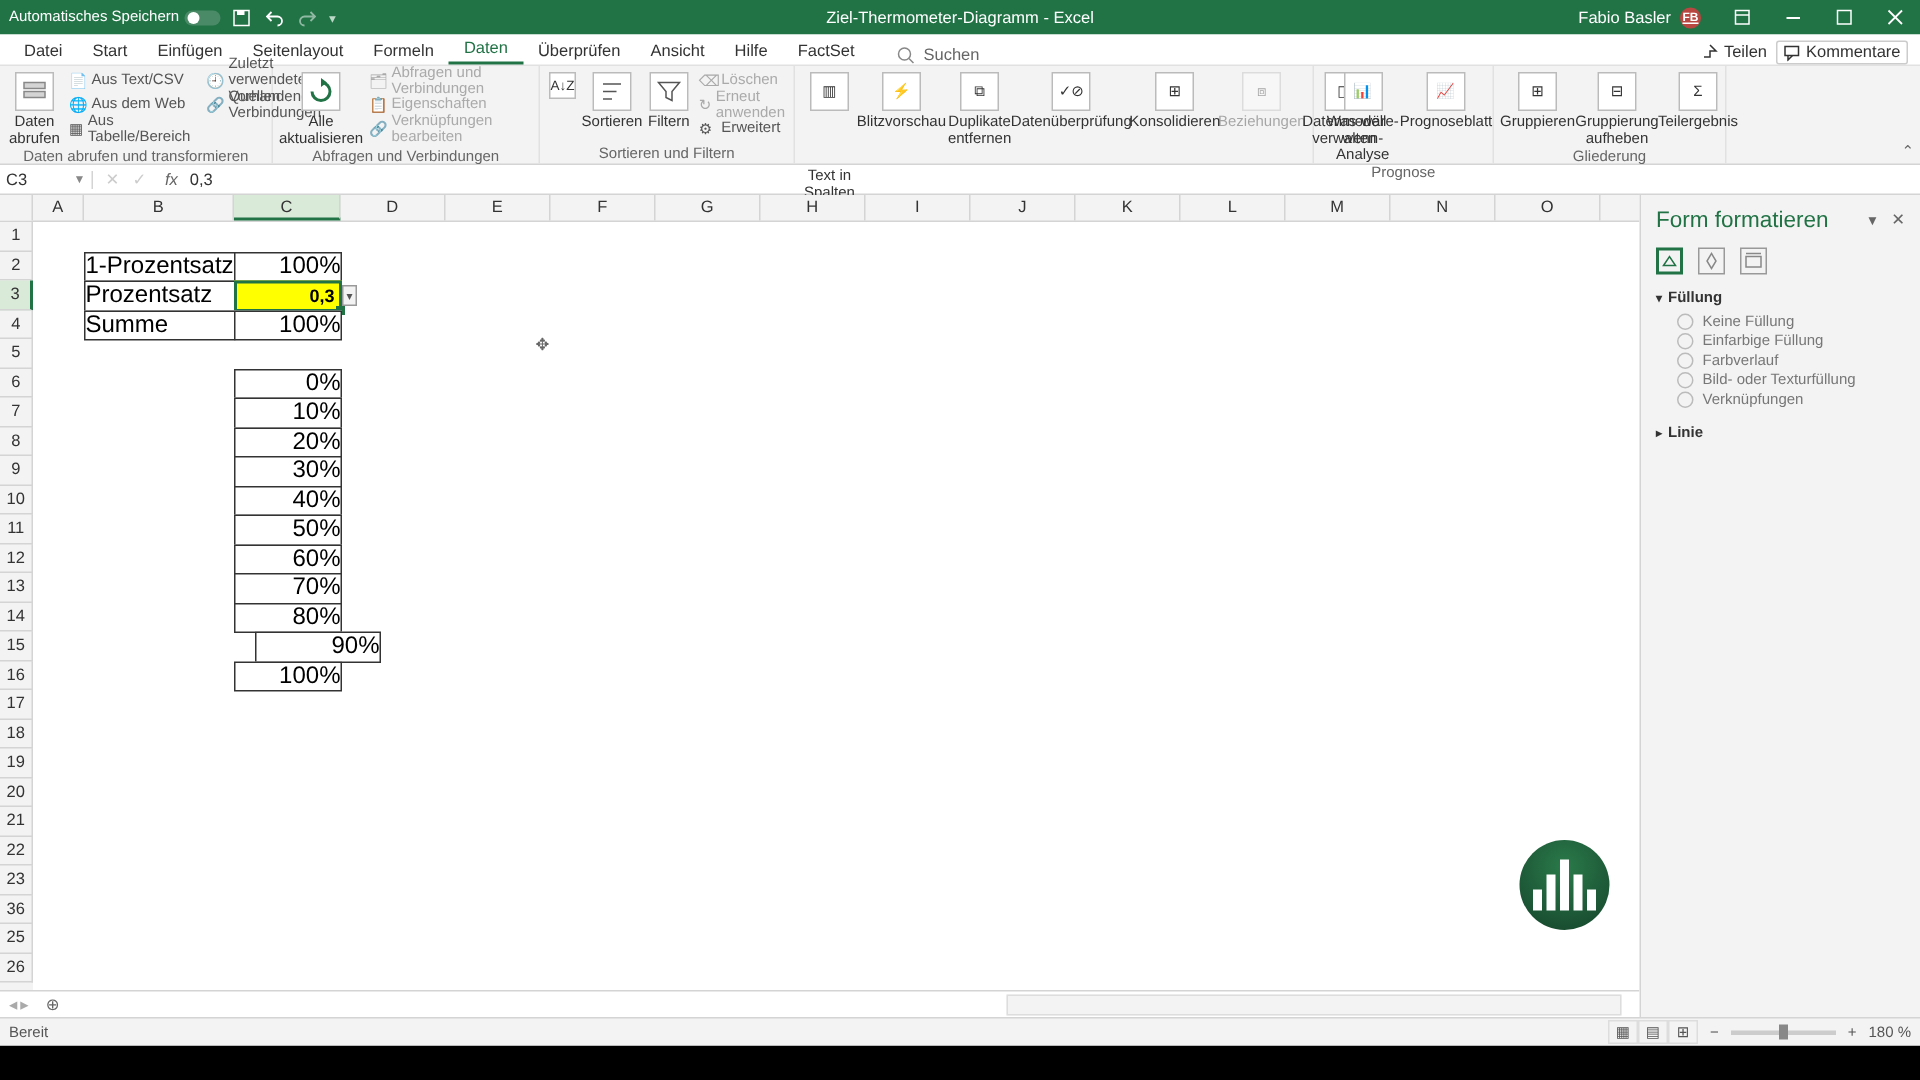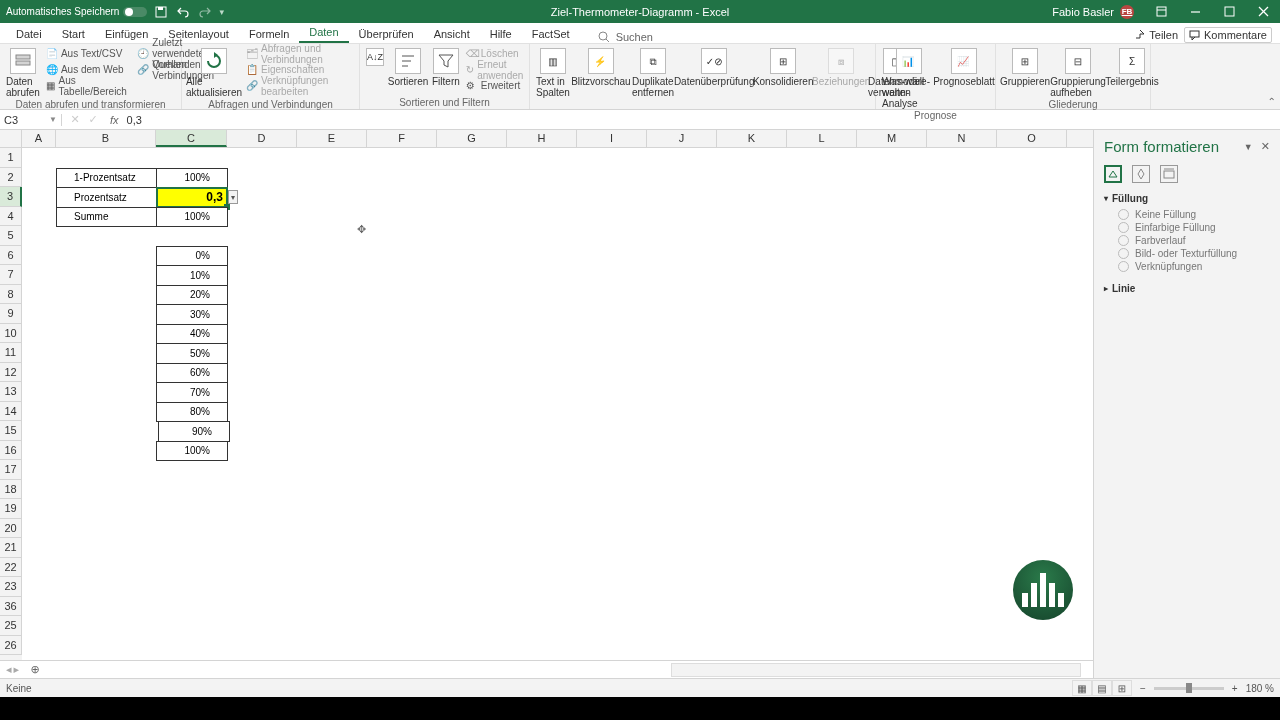--- a/index.html
+++ b/index.html
@@ -26,21 +26,21 @@
 .search { margin-left: 18px; display:flex; align-items:center; gap:6px; color:#666;}
 .right-actions { position:absolute; right:8px; display:flex; align-items:center; gap:6px; font-size:11px; color:#333;}
 .right-actions .share { display:flex; align-items:center; gap:3px;}
 .right-actions .comments { display:flex; align-items:center; gap:3px; border:1px solid #ccc; padding:1px 4px; border-radius:2px;}
 
 
 .ribbon { height: 66px; background: #f3f3f3; border-bottom: 1px solid #d4d4d4; display: flex; position:relative;}
 .ribbon-group { display:flex; flex-direction:column; justify-content:flex-start; border-right:1px solid #e1e1e1; padding:2px 6px 0; }
 .ribbon-label { font-size:10px; color:#666; text-align:center; padding:1px 0 1px; margin-top:auto;}
 .ribbon-row { display:flex; gap:4px; }
-.ribbon-big { display:flex; flex-direction:column; align-items:center; justify-content:flex-start; width:50px; font-size:10px; text-align:left; color:#333; line-height:11px; padding-top:2px;}
+.ribbon-big { display:flex; flex-direction:column; align-items:center; justify-content:flex-start; width:50px; font-size:10px; text-align:center; color:#333; line-height:11px; padding-top:2px;}
 .ribbon-big .ico { width:26px; height:26px; background:#fff; border:1px solid #bbb; display:flex; align-items:center; justify-content:center; margin-bottom:2px;}
 .ribbon-small { font-size:10px; color:#555; display:flex; align-items:center; gap:3px; padding:0 2px; height:15px;}
 .ribbon-small.dis { color:#aaa; }
 .ribbon-col { display:flex; flex-direction:column; gap:1px; }
 .chev { position:absolute; right:4px; bottom:2px; font-size:10px; color:#666;}
 
 
 .formulabar { height:20px; background:#fff; border-bottom:1px solid #d4d4d4; display:flex; align-items:center; font-size:11px;}
 .namebox { width:62px; border-right:1px solid #d4d4d4; padding:0 4px; color:#333; display:flex; align-items:center; justify-content:space-between;}
 .namebox .dd { font-size:8px; color:#888;}
@@ -54,21 +54,21 @@
 .sheet-area { flex:1; display:flex; flex-direction:column; overflow:hidden; position:relative;}
 .col-headers { height:18px; background:#f3f3f3; border-bottom:1px solid #d4d4d4; display:flex; font-size:11px; color:#333;}
 .corner { width:22px; border-right:1px solid #d4d4d4; background:#f3f3f3;}
 .colh { border-right:1px solid #d4d4d4; text-align:center; line-height:17px;}
 .colh.active { background:#d9ead9; border-bottom:2px solid #217346;}
 .rows-area { flex:1; display:flex; overflow:hidden;}
 .row-headers { width:22px; background:#f3f3f3; display:flex; flex-direction:column; font-size:11px;}
 .rowh { border-bottom:1px solid #d4d4d4; border-right:1px solid #d4d4d4; text-align:center; height:19.5px; line-height:19px; color:#333;}
 .rowh.active { background:#d9ead9; border-right:2px solid #217346;}
 .cells { position:relative; flex:1; background:#fff;}
-.cell { position:absolute; border:1px solid #333; font-size:10px; padding:1px 17px; background:#fff; display:flex; align-items:center;}
+.cell { position:absolute; border:1px solid #333; font-size:16px; padding:1px 0; background:#fff; display:flex; align-items:center;}
 .cell.ral { justify-content:flex-end;}
 .selected-cell { position:absolute; border:2px solid #217346; background:yellow; font-size:12px; display:flex; align-items:center; justify-content:flex-end; padding:1px 3px; font-weight:bold;}
 .selected-cell::after { content:""; position:absolute; right:-4px; bottom:-4px; width:6px; height:6px; background:#217346;}
 .dv-handle { position:absolute; width:10px; height:14px; border:1px solid #999; background:#f3f3f3; display:flex; align-items:center; justify-content:center; font-size:8px; color:#555;}
 
 
 .sidepanel { width:187px; background:#f3f3f3; border-left:1px solid #d4d4d4; padding:8px 10px; font-size:11px; color:#333;text-align:right;}
 .sidepanel .hdr { display:flex; justify-content:space-between; align-items:center; margin-bottom:10px;}
 .sidepanel .title { font-size:15px; color:#217346;}
 .sp-tabs { display:flex; gap:10px; margin-bottom:10px; align-items:center;}
@@ -295,21 +295,21 @@
             </div>
         </div>
       </div>
       <div class="ribbon-label">Sortieren und Filtern</div>
     </div>
 
     <div class="ribbon-group" style="width:346px;">
       <div class="ribbon-row">
         <div class="ribbon-big" style="width:40px;">
             <div class="ico">▥</div>
-            <span style="white-space:pre-line;">Text in
+            <span style="white-space:pre-line;margin-top:36px;">Text in
 Spalten</span>
           </div>
         <div class="ribbon-big" style="width:54px;">
             <div class="ico">⚡</div>
             <span>Blitzvorschau</span>
           </div>
         <div class="ribbon-big" style="width:46px;">
             <div class="ico">⧉</div>
             <span style="white-space:pre-line;">Duplikate
 entfernen</span>
@@ -436,21 +436,21 @@
             <div class="cell ral" style="left: 134px; top: 58.5px; width: 72px; height: 20.5px;">100%</div>
             <div class="cell ral" style="left: 134px; top: 97.5px; width: 72px; height: 20.5px;">0%</div>
             <div class="cell ral" style="left: 134px; top: 117px; width: 72px; height: 20.5px;">10%</div>
             <div class="cell ral" style="left: 134px; top: 136.5px; width: 72px; height: 20.5px;">20%</div>
             <div class="cell ral" style="left: 134px; top: 156px; width: 72px; height: 20.5px;">30%</div>
             <div class="cell ral" style="left: 134px; top: 175.5px; width: 72px; height: 20.5px;">40%</div>
             <div class="cell ral" style="left: 134px; top: 195px; width: 72px; height: 20.5px;">50%</div>
             <div class="cell ral" style="left: 134px; top: 214.5px; width: 72px; height: 20.5px;">60%</div>
             <div class="cell ral" style="left: 134px; top: 234px; width: 72px; height: 20.5px;">70%</div>
             <div class="cell ral" style="left: 134px; top: 253.5px; width: 72px; height: 20.5px;">80%</div>
-            <div class="cell ral" style="left: 136px; top: 273px; width: 72px; height: 20.5px;">90%</div>
+            <div class="cell ral" style="left: 148px; top: 273px; width: 84px; height: 20.5px;">90%</div>
             <div class="cell ral" style="left: 134px; top: 292.5px; width: 72px; height: 20.5px;">100%</div>
             <div class="dv-handle" style="left: 206px; top: 42px;">▾</div>
             <div style="position: absolute; left: 335px; top: 75px; font-size: 11px; color: rgb(102, 102, 102);">✥</div>
           </div>
       </div>
       <div class="sheettabs">
         <div class="st-nav">
           <span>◂</span>
           <span>▸</span>
         </div>
@@ -505,21 +505,21 @@
           <span>Verknüpfungen</span>
         </div>
       <div class="sp-section" style="margin-top:10px;">
         <span style="font-size:8px;">▸</span>
         <span>Linie</span>
       </div>
     </div>
   </div>
 
   <div class="statusbar">
-    <span>Keine</span>
+    <span>Bereit</span>
     <div class="status-right">
       <div class="view-btns">
         <span>▦</span>
         <span>▤</span>
         <span>⊞</span>
       </div>
       <span>−</span>
       <div class="zoom-slider"></div>
       <span>+</span>
       <span>180 %</span>

